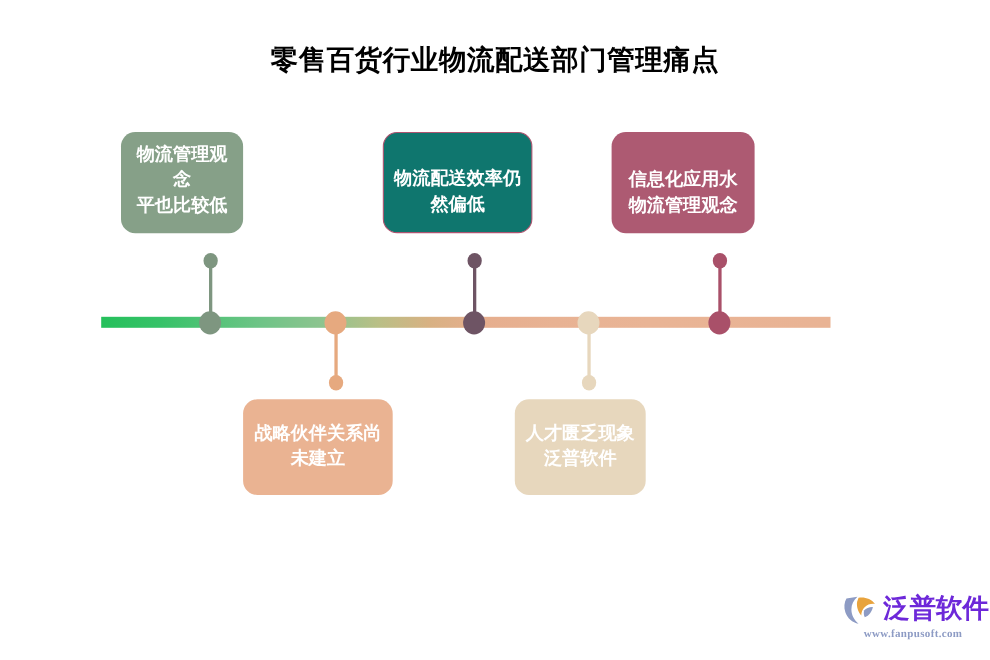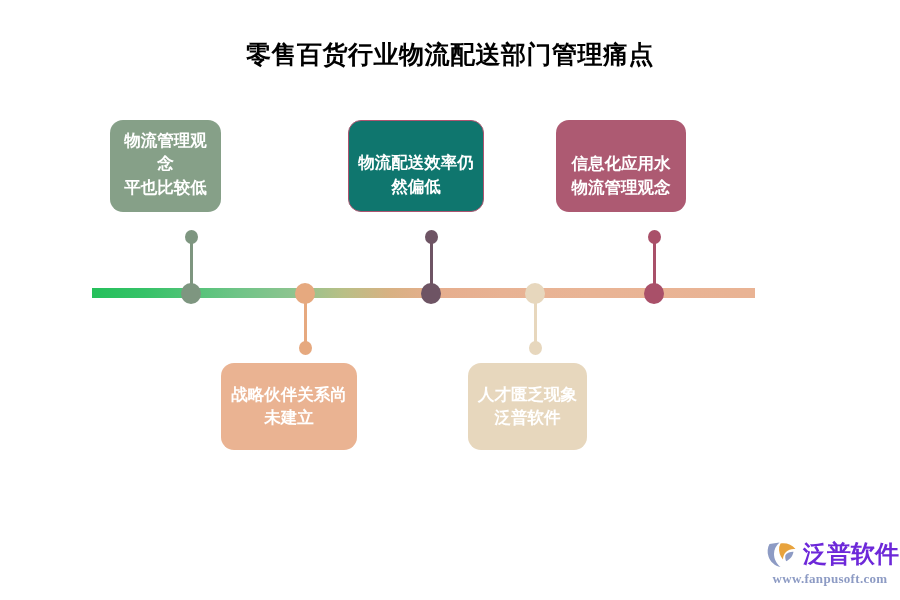--- a/index.html
+++ b/index.html
@@ -125,21 +125,21 @@
   .wm-name {
     font-size: 24px;
     font-weight: bold;
     color: #6d28d9;
     letter-spacing: 0px;
     white-space: nowrap;
     line-height: 32px;
   }
   .wm-url {
     font-family: "Liberation Serif", "DejaVu Serif", serif;
-    font-size: 13px;
+    font-size: 10px;
     font-weight: bold;
     color: #8d9bc4;
     letter-spacing: 0.3px;
     text-align: center;
     white-space: nowrap;
     margin-top: -1px;
   }
 </style>
 </head>
 <body>

